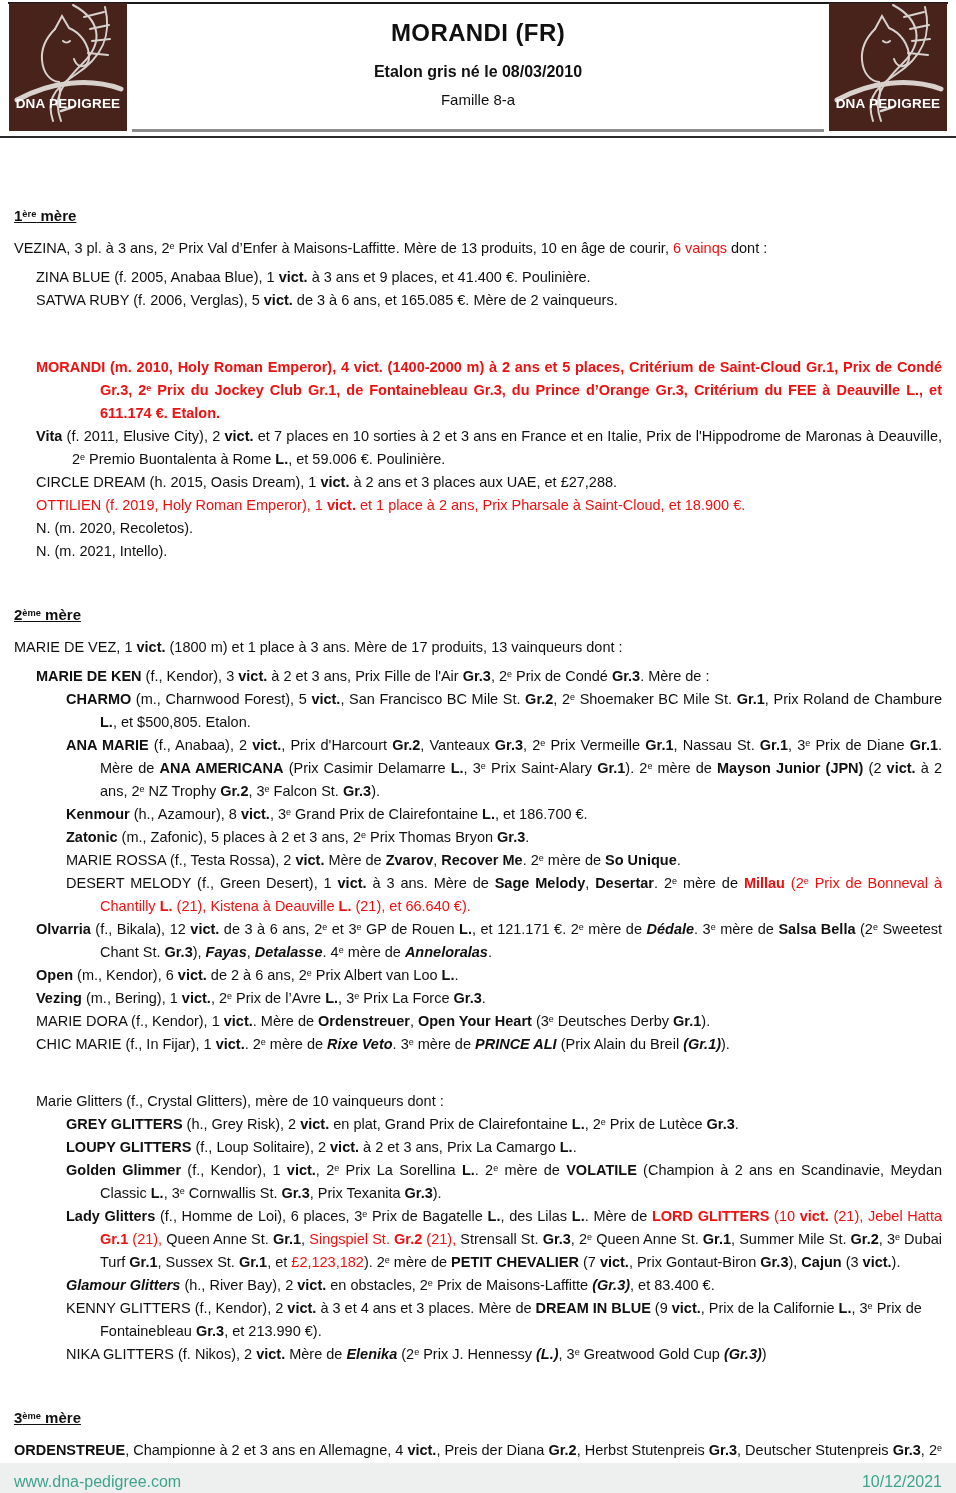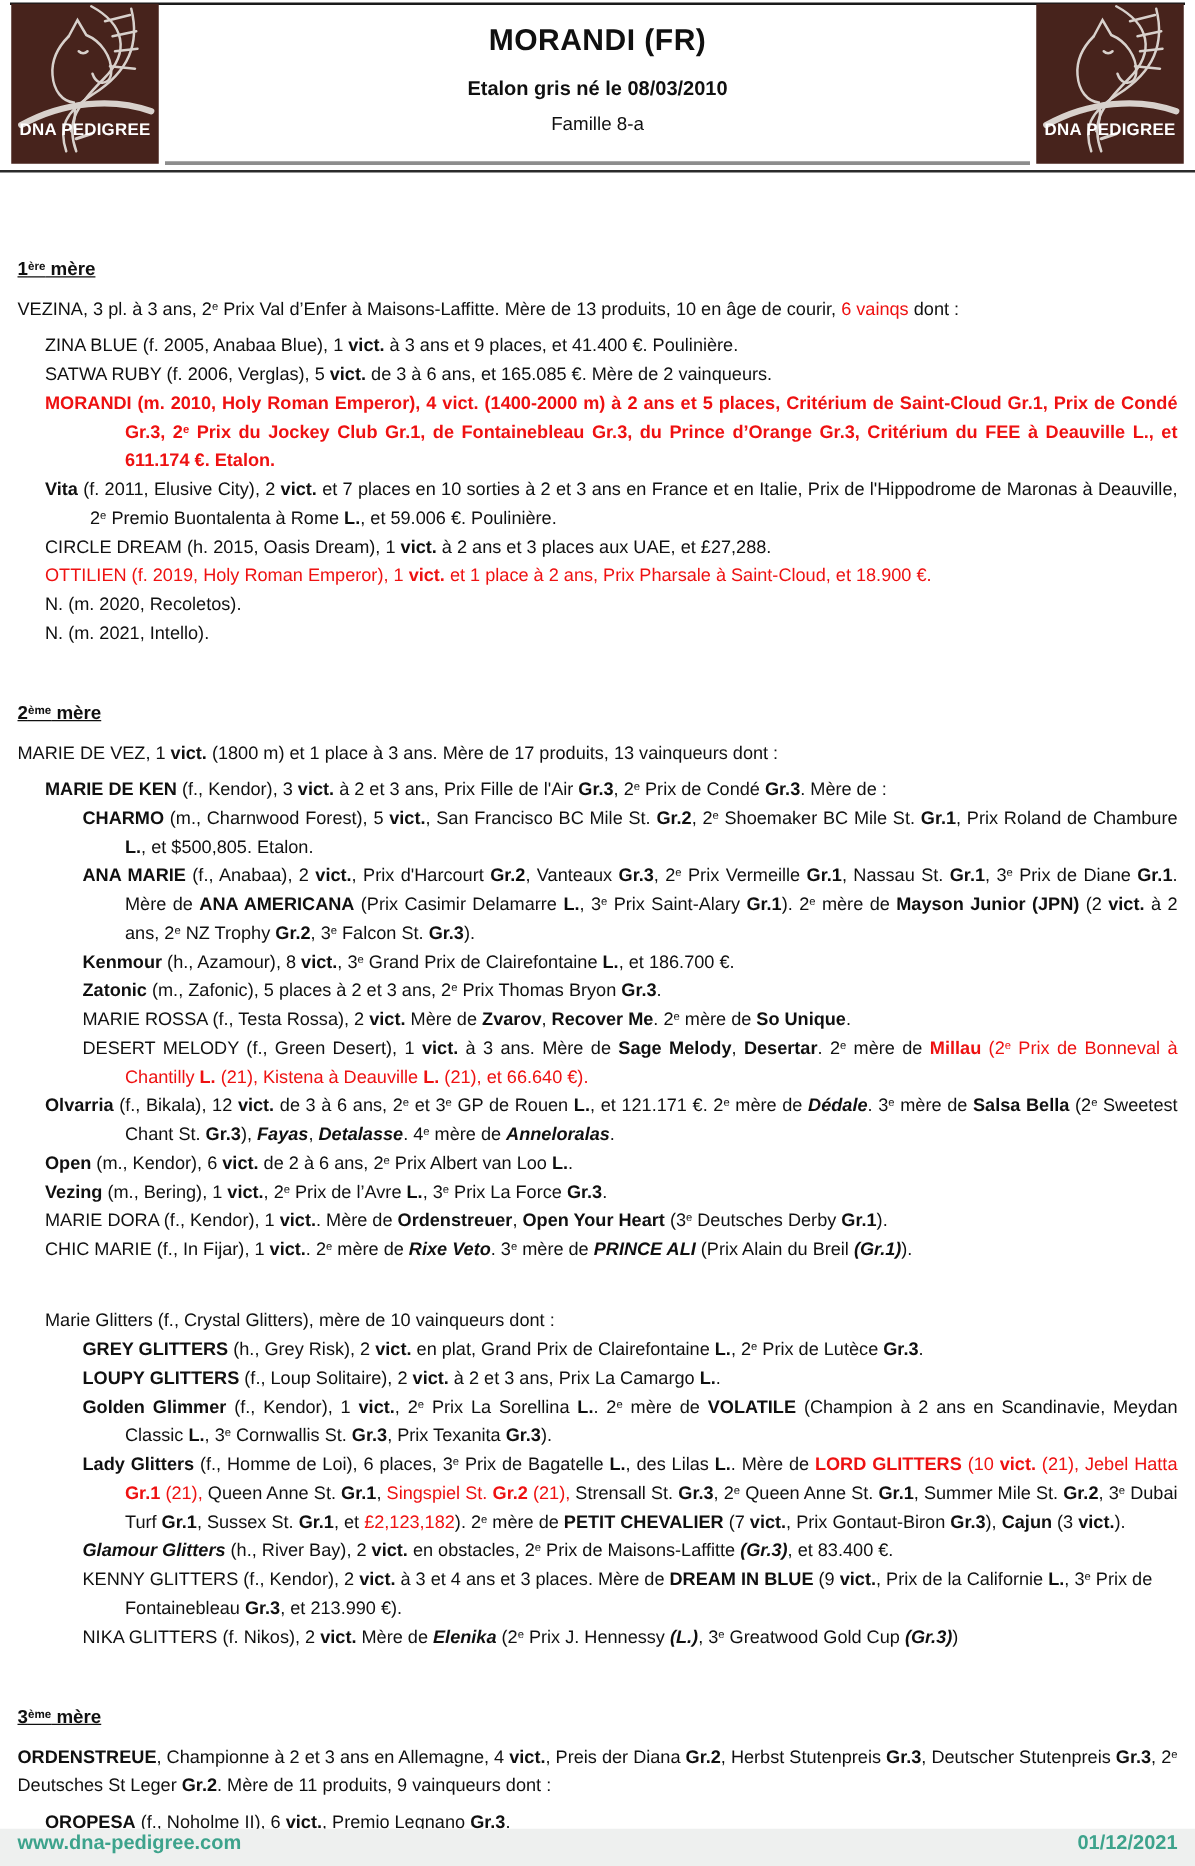--- a/index.html
+++ b/index.html
@@ -28,22 +28,22 @@
   p.para{margin:0;}
   p.intro{margin-bottom:6px;}
   .just{text-align:justify;}
   .b{font-weight:bold;}
   .i{font-style:italic;}
   .red{color:var(--red);}
   sup{font-size:62%;line-height:0;vertical-align:baseline;position:relative;top:-0.45em;}
 
   
   .footer{position:absolute;left:0;bottom:0;width:100%;height:30px;background:var(--footer-bg);
-          display:flex;align-items:flex-start;justify-content:space-between;padding:0 14px;box-sizing:border-box;
-          font-weight:bold;color:var(--teal);font-size:16px;}
+          display:flex;align-items:flex-end;justify-content:space-between;padding:0 14px;box-sizing:border-box;
+          font-weight:normal;color:var(--teal);font-size:16px;}
   .footer a{color:var(--teal);text-decoration:none;}
 </style>
 </head>
 <body>
 
 <div id="page">
 
   <div class="hdr">
     <div class="rule-top"></div>
 
@@ -94,21 +94,21 @@
     <div class="rule-mid"></div>
     <div class="rule-bot"></div>
   </div>
 
   <main id="sections">
       <section class="sec">
         <div class="sec-head">1<sup>ère</sup> mère</div>
         <p class="para intro" style="padding-left: 0px; text-indent: 0px;"><span class="">VEZINA, 3 pl. à 3 ans, 2<sup>e</sup> Prix Val d’Enfer à Maisons-Laffitte. Mère de 13 produits, 10 en âge de courir, </span><span class="red">6 vainqs</span><span class=""> dont :</span></p>
         <p class="para" style="padding-left: 22px; text-indent: 0px;"><span class="">ZINA BLUE (f. 2005, Anabaa Blue), 1 </span><span class="b ">vict.</span><span class=""> à 3 ans et 9 places, et 41.400 €. Poulinière.</span></p>
         <p class="para" style="padding-left: 22px; text-indent: 0px;"><span class="">SATWA RUBY (f. 2006, Verglas), 5 </span><span class="b ">vict.</span><span class=""> de 3 à 6 ans, et 165.085 €. Mère de 2 vainqueurs.</span></p>
-        <p class="para just" style="padding-left: 86px; text-indent: -64px;"><span class="b red">MORANDI (m. 2010, Holy Roman Emperor), 4 vict. (1400-2000 m) à 2 ans et 5 places, Critérium de Saint-Cloud Gr.1, Prix de Condé Gr.3, 2<sup>e</sup> Prix du Jockey Club Gr.1, de Fontainebleau Gr.3, du Prince d’Orange Gr.3, Critérium du FEE à Deauville L., et 611.174 €. Etalon.</span></p>
+        <p class="para just" style="padding-left: 86px; text-indent: -64px; margin-top: 44px;"><span class="b red">MORANDI (m. 2010, Holy Roman Emperor), 4 vict. (1400-2000 m) à 2 ans et 5 places, Critérium de Saint-Cloud Gr.1, Prix de Condé Gr.3, 2<sup>e</sup> Prix du Jockey Club Gr.1, de Fontainebleau Gr.3, du Prince d’Orange Gr.3, Critérium du FEE à Deauville L., et 611.174 €. Etalon.</span></p>
         <p class="para just" style="padding-left: 58px; text-indent: -36px;"><span class="b ">Vita</span><span class=""> (f. 2011, Elusive City), 2 </span><span class="b ">vict.</span><span class=""> et 7 places en 10 sorties à 2 et 3 ans en France et en Italie, Prix de l'Hippodrome de Maronas à Deauville, 2<sup>e</sup> Premio Buontalenta à Rome </span><span class="b ">L.</span><span class="">, et 59.006 €. Poulinière.</span></p>
         <p class="para" style="padding-left: 22px; text-indent: 0px;"><span class="">CIRCLE DREAM (h. 2015, Oasis Dream), 1 </span><span class="b ">vict.</span><span class=""> à 2 ans et 3 places aux UAE, et £27,288.</span></p>
         <p class="para" style="padding-left: 22px; text-indent: 0px;"><span class="red">OTTILIEN (f. 2019, Holy Roman Emperor), 1 </span><span class="b red">vict.</span><span class="red"> et 1 place à 2 ans, Prix Pharsale à Saint-Cloud, et 18.900 €.</span></p>
         <p class="para" style="padding-left: 22px; text-indent: 0px;"><span class="">N. (m. 2020, Recoletos).</span></p>
         <p class="para" style="padding-left: 22px; text-indent: 0px;"><span class="">N. (m. 2021, Intello).</span></p>
       </section>
       <section class="sec">
         <div class="sec-head">2<sup>ème</sup> mère</div>
         <p class="para intro" style="padding-left: 0px; text-indent: 0px;"><span class="">MARIE DE VEZ, 1 </span><span class="b ">vict.</span><span class=""> (1800 m) et 1 place à 3 ans. Mère de 17 produits, 13 vainqueurs dont :</span></p>
         <p class="para" style="padding-left: 22px; text-indent: 0px;"><span class="b ">MARIE DE KEN</span><span class=""> (f., Kendor), 3 </span><span class="b ">vict.</span><span class=""> à 2 et 3 ans, Prix Fille de l'Air </span><span class="b ">Gr.3</span><span class="">, 2<sup>e</sup> Prix de Condé </span><span class="b ">Gr.3</span><span class="">. Mère de :</span></p>
@@ -134,16 +134,16 @@
       </section>
       <section class="sec">
         <div class="sec-head">3<sup>ème</sup> mère</div>
         <p class="para just intro" style="padding-left: 0px; text-indent: 0px;"><span class="b ">ORDENSTREUE</span><span class="">, Championne à 2 et 3 ans en Allemagne, 4 </span><span class="b ">vict.</span><span class="">, Preis der Diana </span><span class="b ">Gr.2</span><span class="">, Herbst Stutenpreis </span><span class="b ">Gr.3</span><span class="">, Deutscher Stutenpreis </span><span class="b ">Gr.3</span><span class="">, 2<sup>e</sup> Deutsches St Leger </span><span class="b ">Gr.2</span><span class="">. Mère de 11 produits, 9 vainqueurs dont :</span></p>
         <p class="para" style="padding-left: 22px; text-indent: 0px;"><span class="b ">OROPESA</span><span class=""> (f., Noholme II), 6 </span><span class="b ">vict.</span><span class="">, Premio Legnano </span><span class="b ">Gr.3</span><span class="">.</span></p>
       </section>
     </main>
 
   <div class="footer">
     <a href="#">www.dna-pedigree.com</a>
-    <span>01/12/2021</span>
+    <span>10/12/2021</span>
   </div>
 
 </div>
 
 </body></html>

